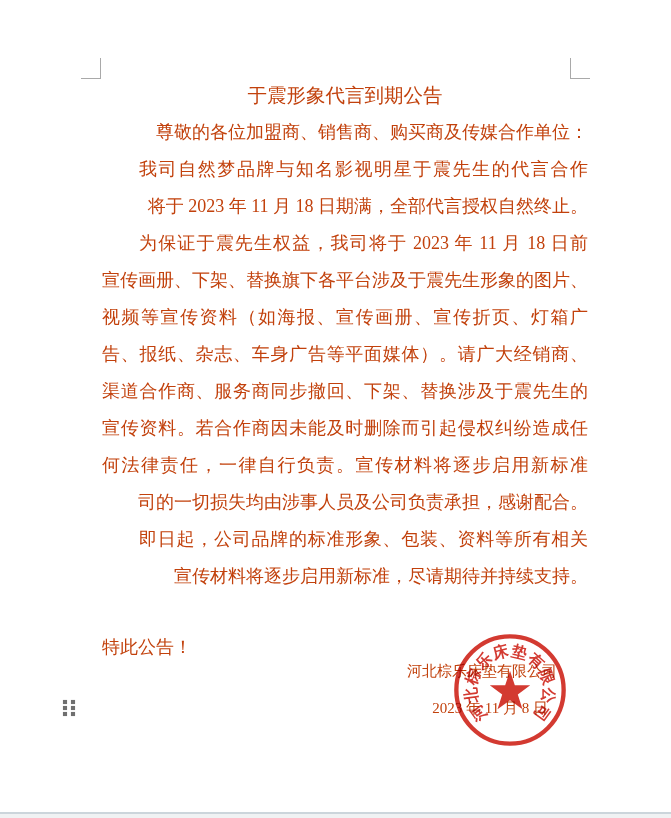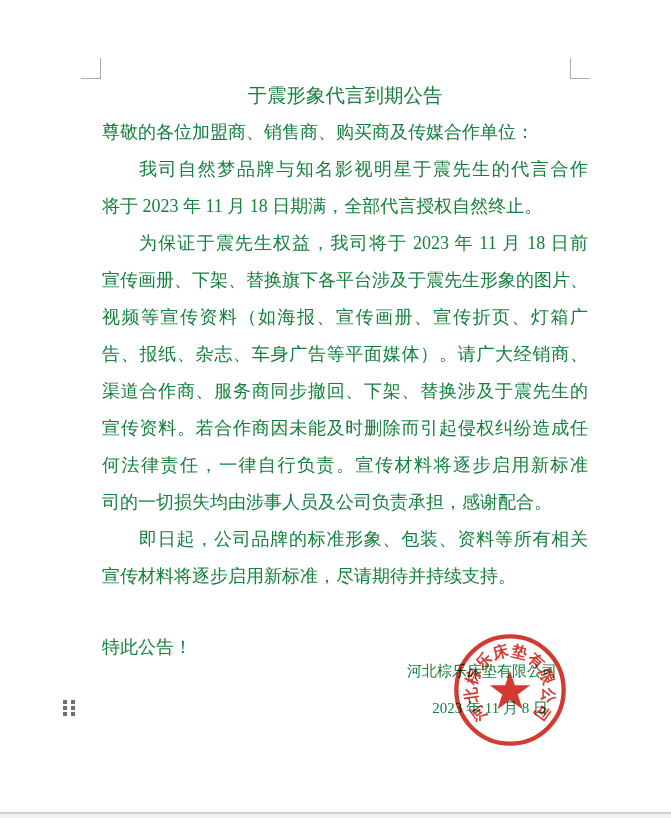--- a/index.html
+++ b/index.html
@@ -1,34 +1,34 @@
 <!DOCTYPE html>
 <html><head>
 <meta charset="utf-8">
 <style>
   * { margin:0; padding:0; box-sizing:border-box; }
   html,body { background:#ffffff; }
   .screen {
     position:relative; width:671px; height:818px;
     background:#ffffff; overflow:hidden;
     font-family:"Liberation Serif","DejaVu Serif",serif;
-    color:#15803d;
+    color:#c2410c;
   }
   
   .crop { position:absolute; width:20px; height:21px; }
   .crop.tl { left:81px;  top:58px; border-right:1px solid #a9a9a9; border-bottom:1px solid #a9a9a9; }
   .crop.tr { left:570px; top:58px; border-left:1px solid #a9a9a9;  border-bottom:1px solid #a9a9a9; }
   
   .textarea { position:absolute; left:102px; top:77px; width:486px; }
   .doc-title {
     font-size:19.5px; font-weight:normal; text-align:center;
     line-height:37px; height:37px; white-space:nowrap;
   }
   .line {
-    font-size:18px; line-height:37px; height:37px; white-space:nowrap;
+    font-size:18px; line-height:37px; height:37px; white-space:nowrap;text-align:right;
   }
   .line.j { white-space:normal; text-align:justify; text-align-last:justify; }
   .line.in { text-indent:37px; }
   .closing { font-size:18px; line-height:37px; height:37px; margin-top:34px; }
   
   .sig { position:absolute; top:653px; right:114px; text-align:right; }
   .sig div { font-size:15px; line-height:37px; height:37px; white-space:nowrap; }
   .sig .sig-date { padding-right:9px; }
   
   .seal {

